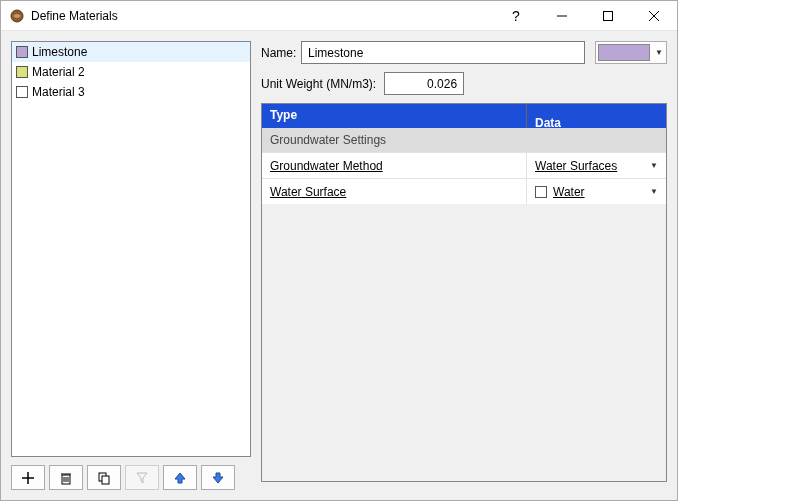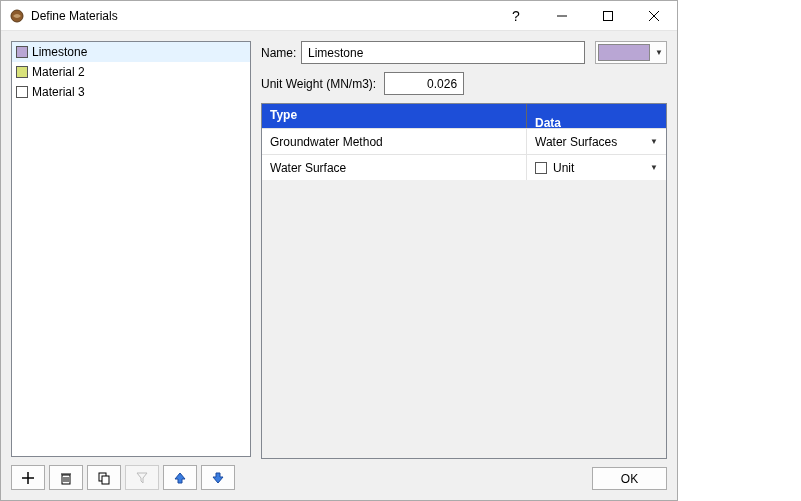--- a/index.html
+++ b/index.html
@@ -28,21 +28,21 @@
   .color-btn { width:72px; height:23px; margin-left:10px; border:1px solid #acacac; background:#fdfdfd; display:flex; align-items:center; padding:2px; gap:4px; }
   .color-swatch-btn { flex:1; height:100%; border:1px solid #888; }
   .color-caret { width:10px; text-align:center; font-size:8px; color:#333; }
   .uw-label { font-size:12px; }
   .uw-input { width:80px; height:23px; border:1px solid #7a7a7a; text-align:right; padding:0 6px; font-size:12px; font-family:inherit; margin-left:8px; }
   .prop-grid { border:1px solid #828790; flex:1; background:#fff; display:flex; flex-direction:column; }
   .pg-header { display:flex; background:#1d4ed8; color:#fff; font-weight:600; height:24px; }
   .pg-col-type { width:265px; padding:4px 8px; border-right:1px solid #666; }
   .pg-col-data { flex:1; padding:12px 8px; }
   .pg-section { background:#dcdcdc; padding:4px 8px; height:24px; display:flex; align-items:center; color:#444; }
-  .pg-row { display:flex; height:26px; border-top:1px solid #e3e3e3; }
+  .pg-row { display:flex; height:26px; border-top:1px solid #e3e3e3;text-decoration:underline; }
   .pg-cell-type { width:265px; padding:0 8px; display:flex; align-items:center; border-right:1px solid #e3e3e3; }
   .pg-cell-data { flex:1; padding:0 8px; display:flex; align-items:center; position:relative; }
   .pg-dd-caret { position:absolute; right:8px; font-size:8px; color:#333; }
   .pg-chk { width:12px; height:12px; border:1px solid #555; margin-right:6px; background:#fff; }
   .pg-body-fill { flex:1; background:#f0f0f0; }
   .footer { display:flex; justify-content:flex-end; gap:8px; margin-top:8px; }
   .dlg-btn { width:75px; height:23px; border:1px solid #acacac; background:#fdfdfd; font-size:12px; font-family:inherit; }
   svg { display:block; }
 </style>
 </head>
@@ -147,37 +147,37 @@
       <div class="form-row">
         <span class="uw-label">Unit Weight (MN/m3):</span>
         <input class="uw-input" value="0.026" style="">
       </div>
 
       <div class="prop-grid">
         <div class="pg-header">
           <div class="pg-col-type">Type</div>
           <div class="pg-col-data">Data</div>
         </div>
+        <div class="pg-section">Groundwater Settings</div>
         <div class="pg-row">
           <div class="pg-cell-type">Groundwater Method</div>
           <div class="pg-cell-data">
             <span>Water Surfaces</span>
             <span class="pg-dd-caret">▼</span>
           </div>
         </div>
         <div class="pg-row">
           <div class="pg-cell-type">Water Surface</div>
           <div class="pg-cell-data">
             <span class="pg-chk"></span>
-            <span>Unit</span>
+            <span>Water</span>
             <span class="pg-dd-caret">▼</span>
           </div>
         </div>
         <div class="pg-body-fill"></div>
       </div>
 
       <div class="footer">
-        <button class="dlg-btn">OK</button>
       </div>
     </div>
 
   </div>
 </div>
 
 </body></html>

